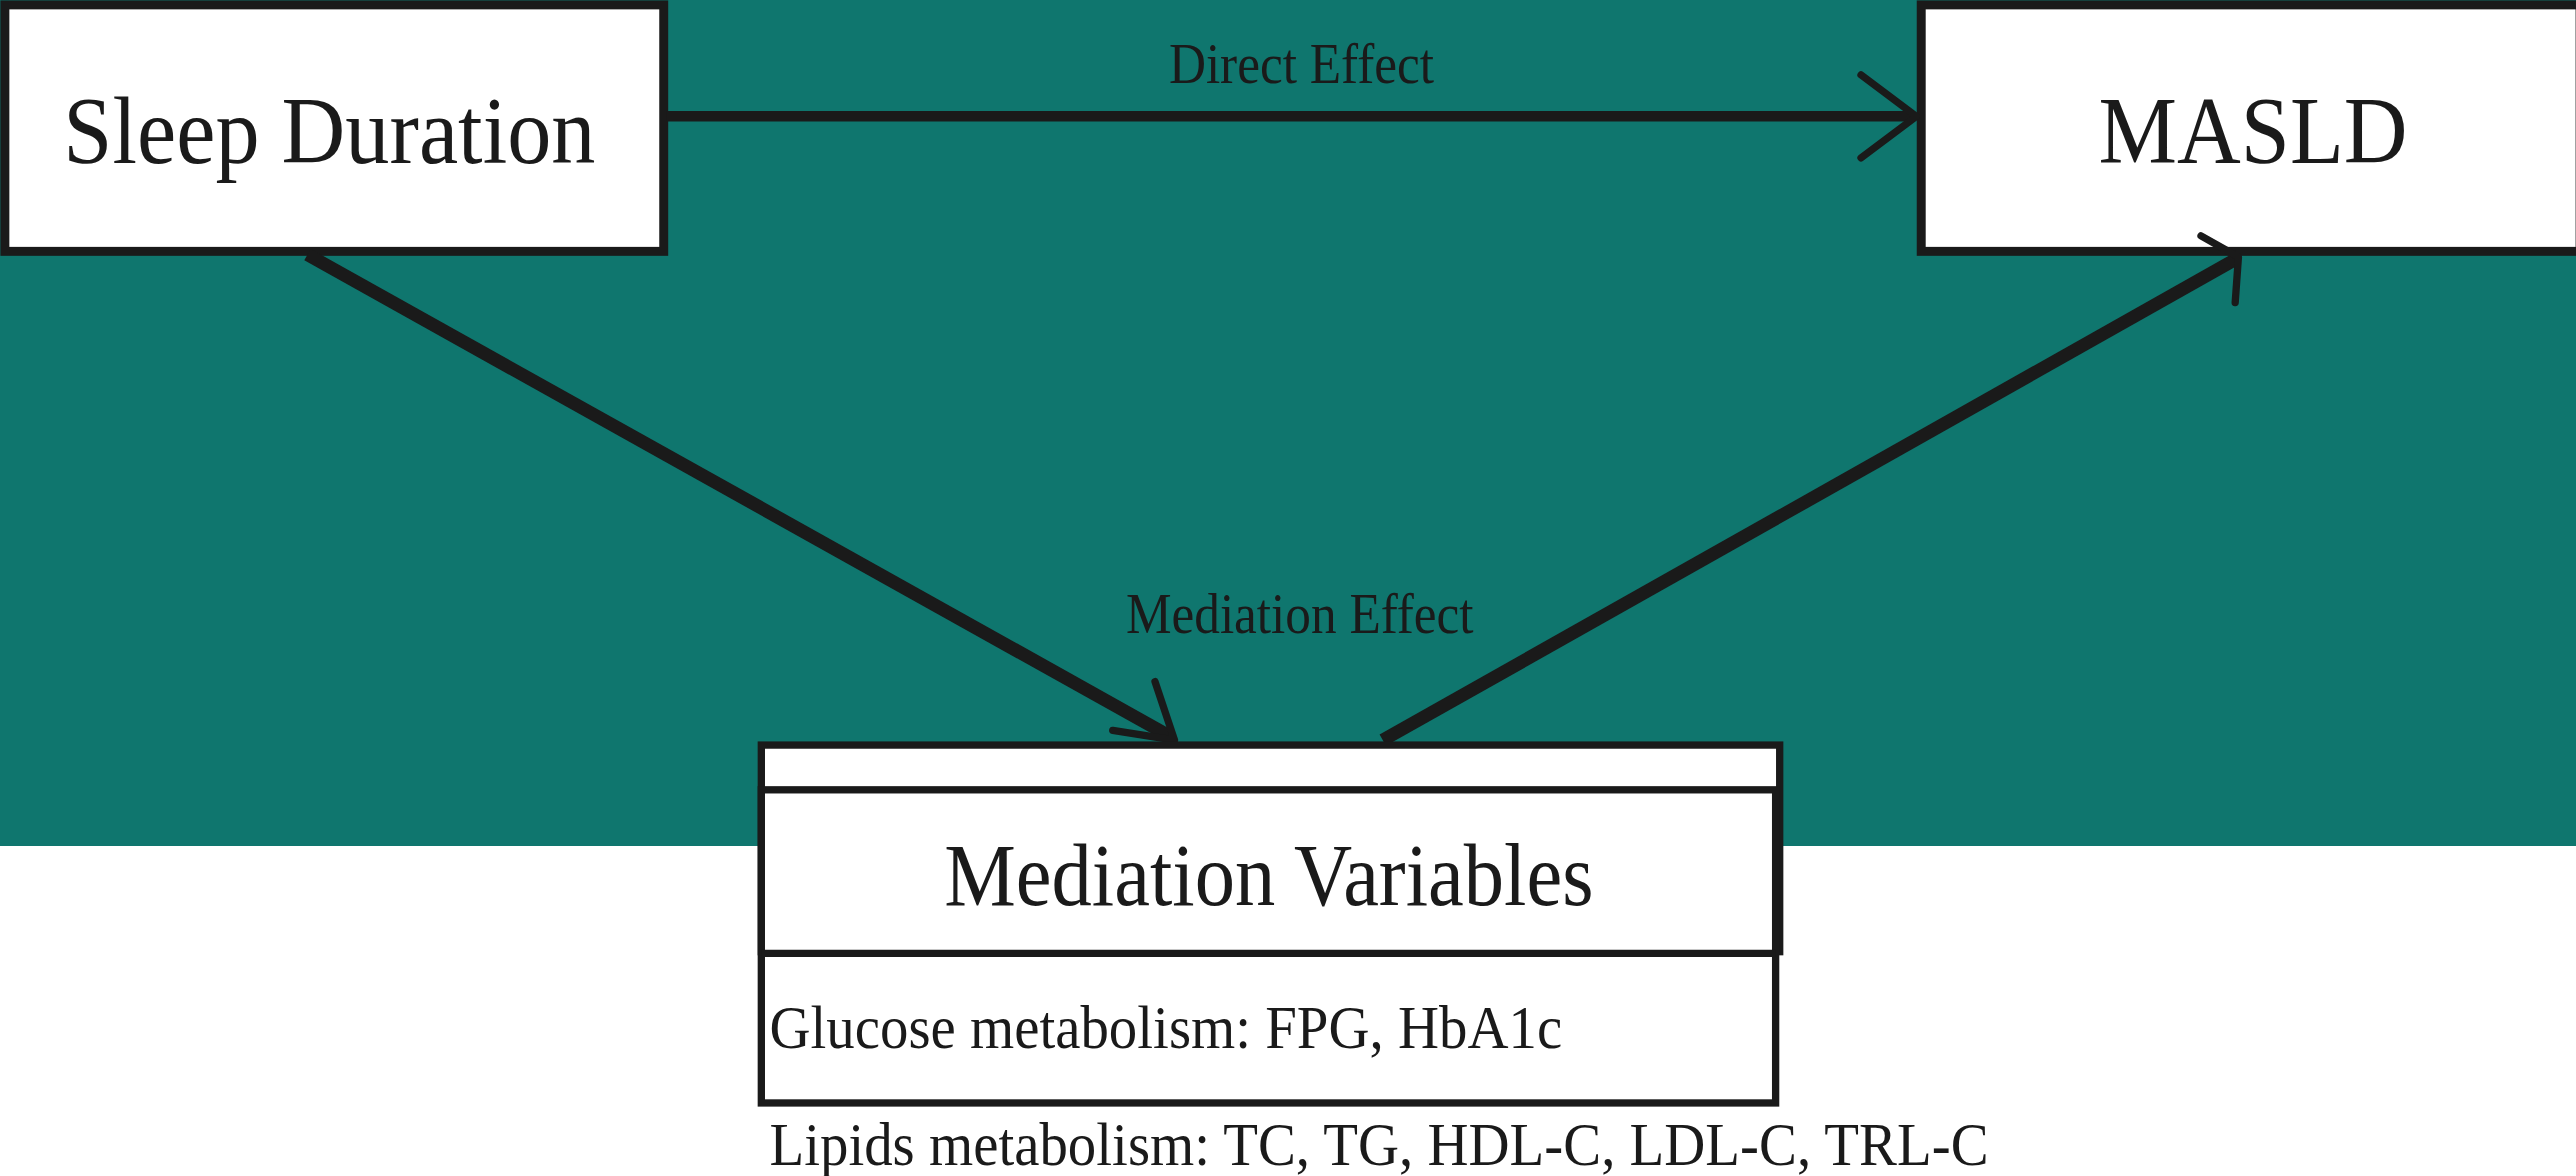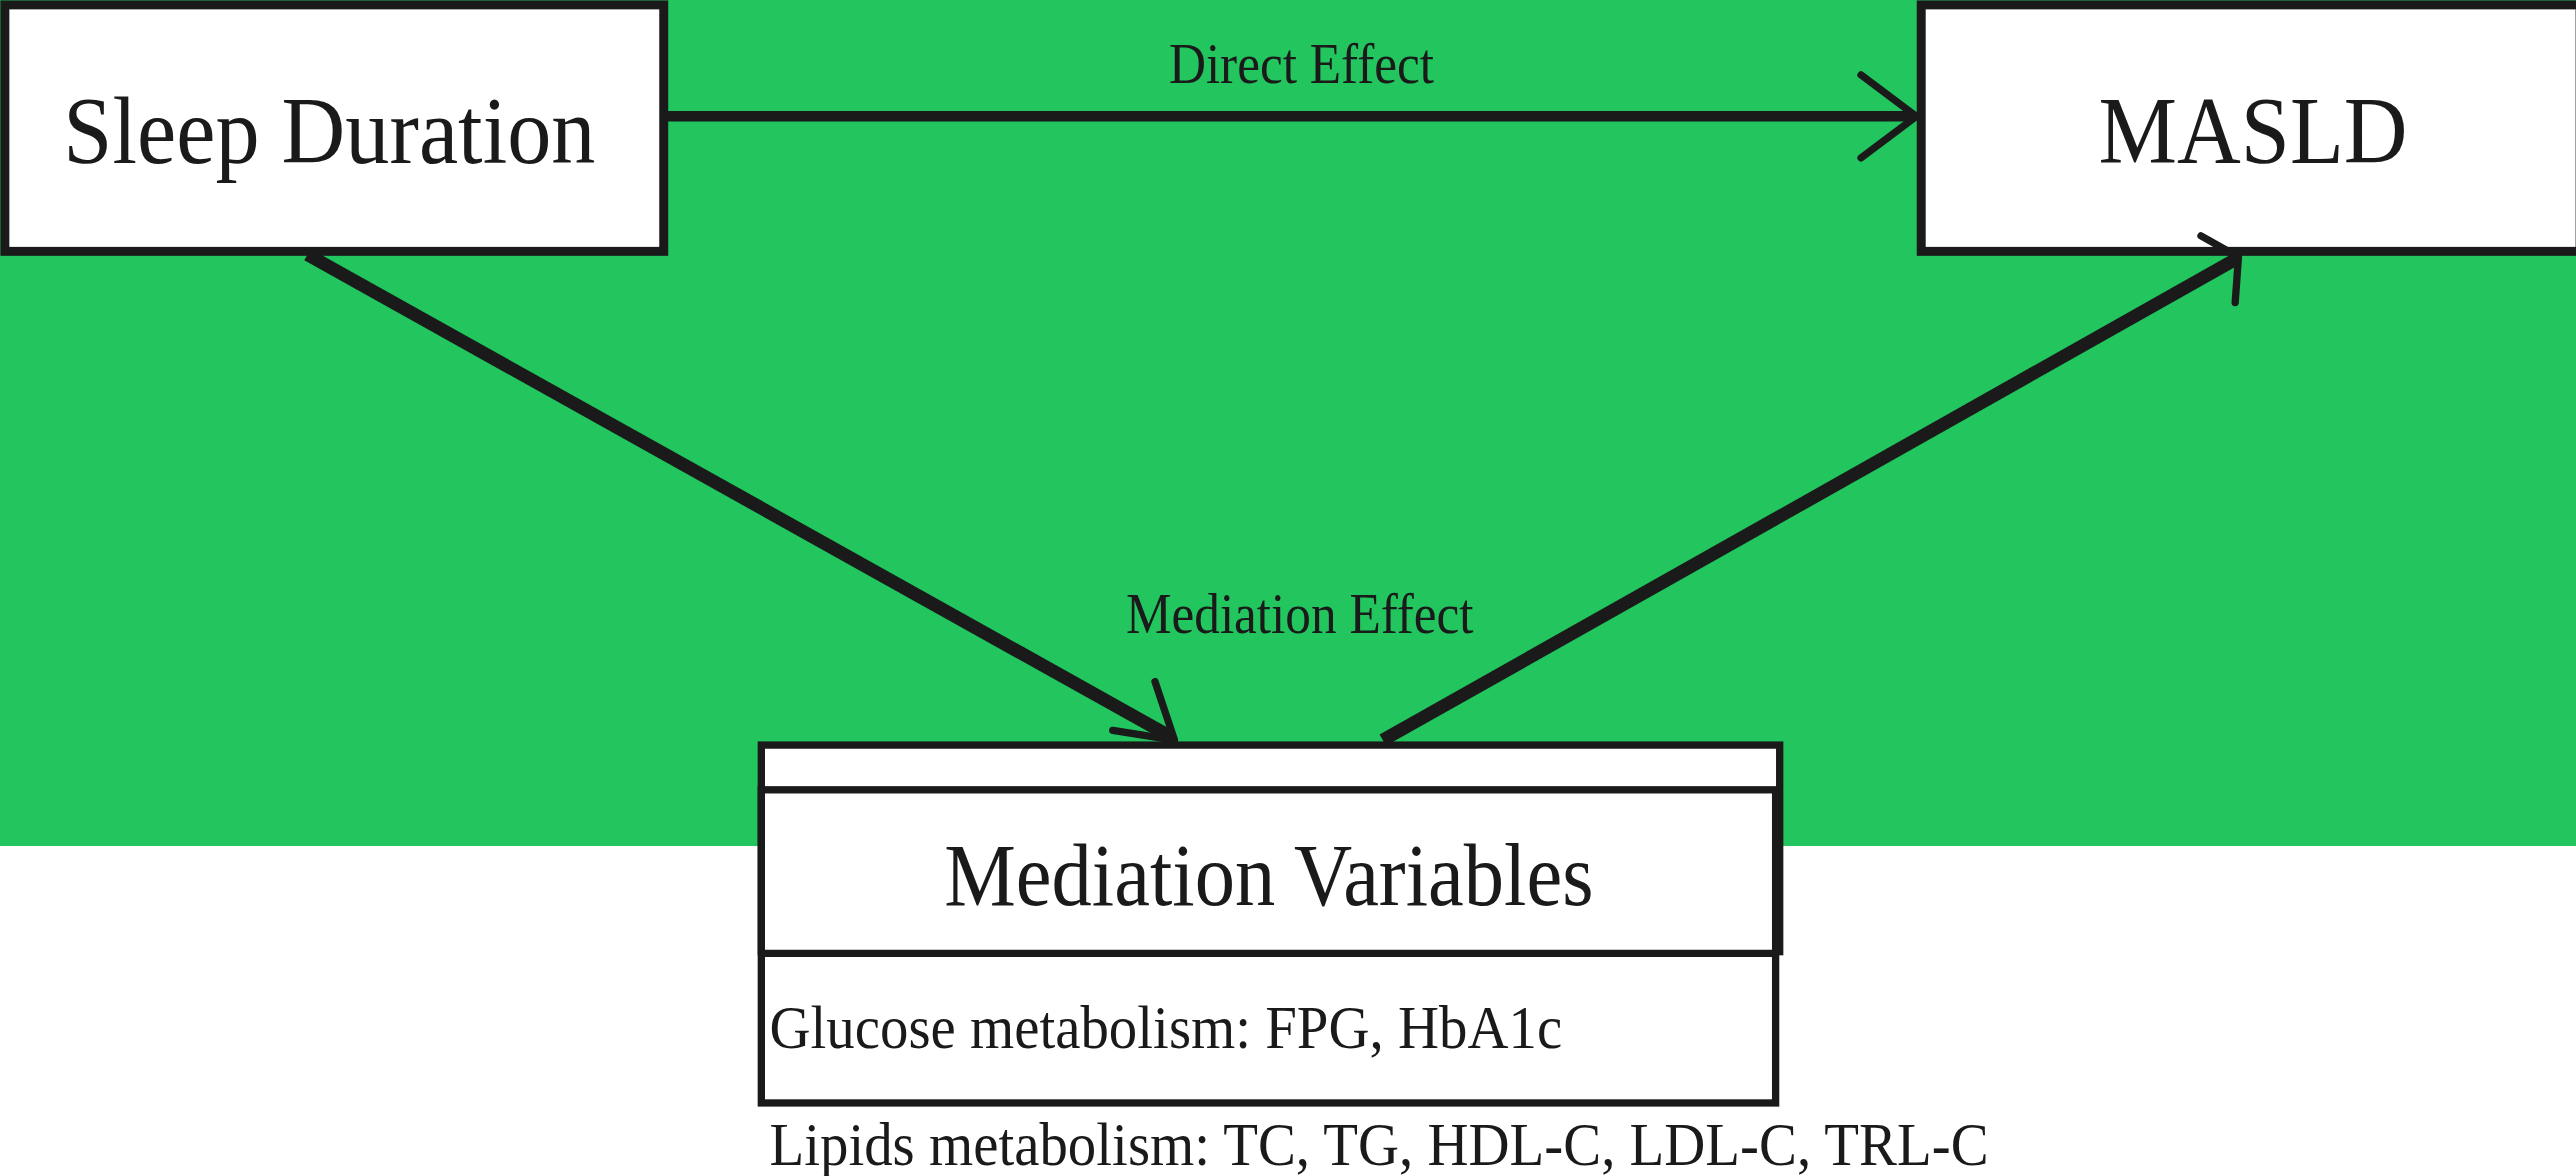--- a/index.html
+++ b/index.html
@@ -10,21 +10,21 @@
   body {
     width: 2576px;
     height: 1177px;
     overflow: hidden;
     font-family: "Liberation Serif", "DejaVu Serif", serif;
   }
   #diagram-root {
     position: relative;
     width: 2576px;
     height: 846px;
-    background: #22c55e;
+    background: #0f766e;
   }
   svg#diagram-svg {
     position: absolute;
     top: 0;
     left: 0;
     width: 2576px;
     height: 1177px;
     display: block;
   }
   .node-box {

